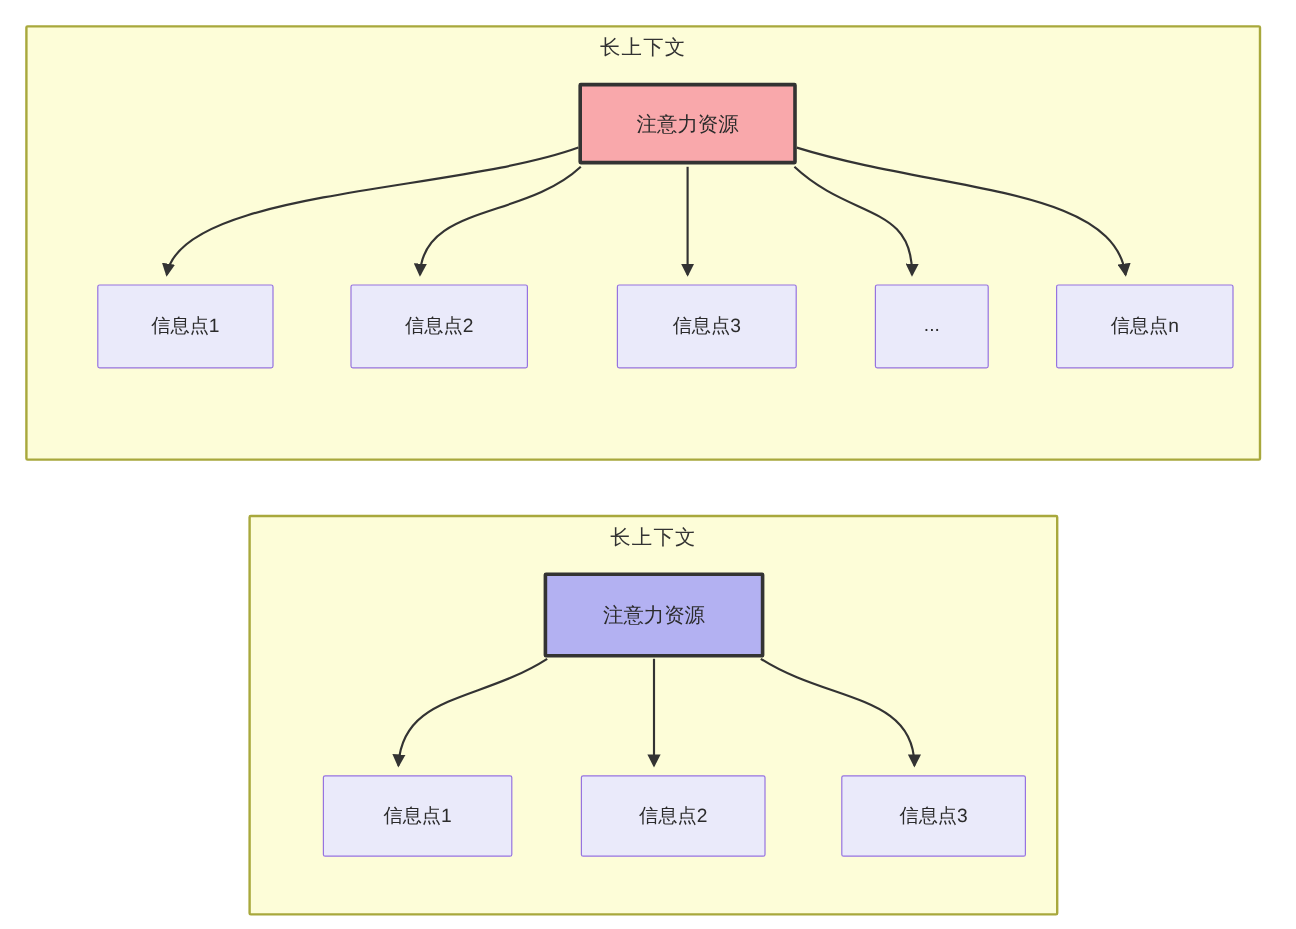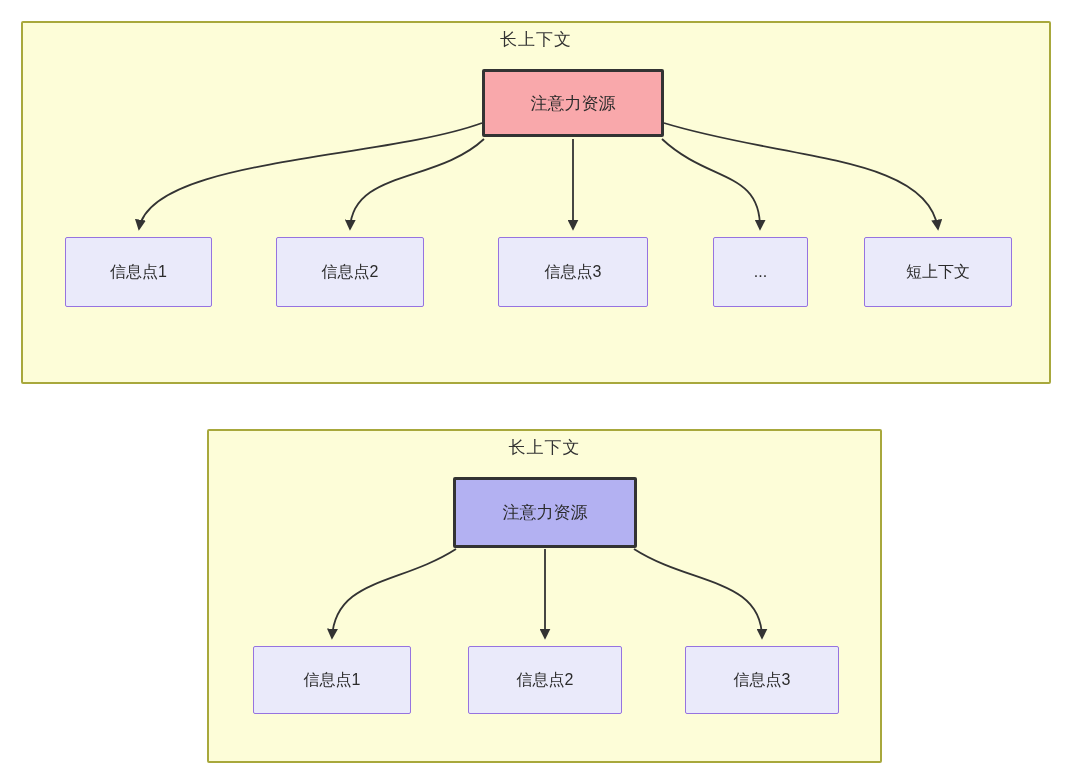--- a/index.html
+++ b/index.html
@@ -56,20 +56,21 @@
   }
   .node.attention {
     border: 3px solid var(--attention-border);
     font-size: 17px;
   }
   .node.attention.long { background: var(--attention-long-fill); }
   .node.attention.short { background: var(--attention-short-fill); }
   .node.info {
     background: var(--info-fill);
     border: 1.5px solid var(--info-border);
+    margin-left: 16px;
   }
   svg.edges {
     position: absolute;
     left: 0; top: 0;
     width: 1080px;
     height: 774px;
     z-index: 2;
     pointer-events: none;
   }
   svg.edges path.edge {
@@ -117,21 +118,21 @@
   <div class="node info" style="left:276px; top:237px; width:148px; height:70px;">
     <span>信息点2</span>
   </div>
   <div class="node info" style="left:498px; top:237px; width:150px; height:70px;">
     <span>信息点3</span>
   </div>
   <div class="node info" style="left:713px; top:237px; width:95px; height:70px;">
     <span>...</span>
   </div>
   <div class="node info" style="left:864px; top:237px; width:148px; height:70px;">
-    <span>短上下文</span>
+    <span>信息点n</span>
   </div>
 
   <div class="node attention short" style="left:453px; top:477px; width:184px; height:71px;">
     <span>注意力资源</span>
   </div>
 
   <div class="node info" style="left:253px; top:646px; width:158px; height:68px;">
     <span>信息点1</span>
   </div>
   <div class="node info" style="left:468px; top:646px; width:154px; height:68px;">

